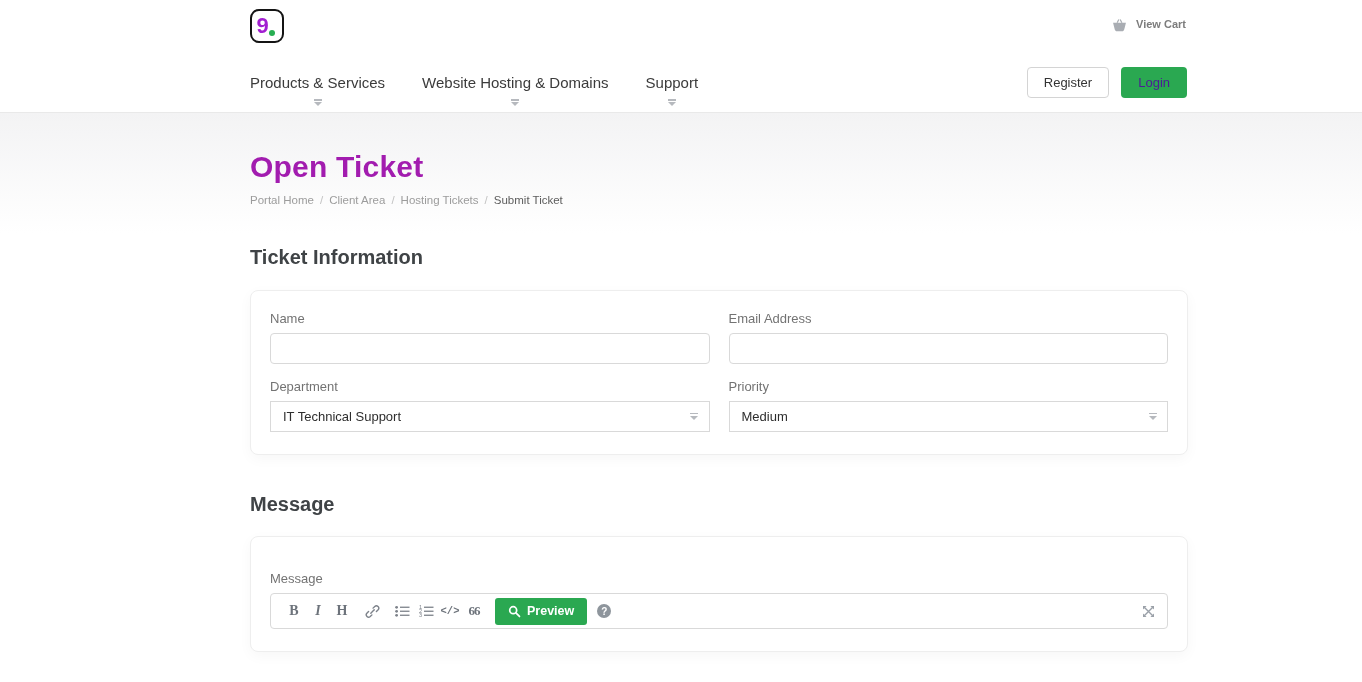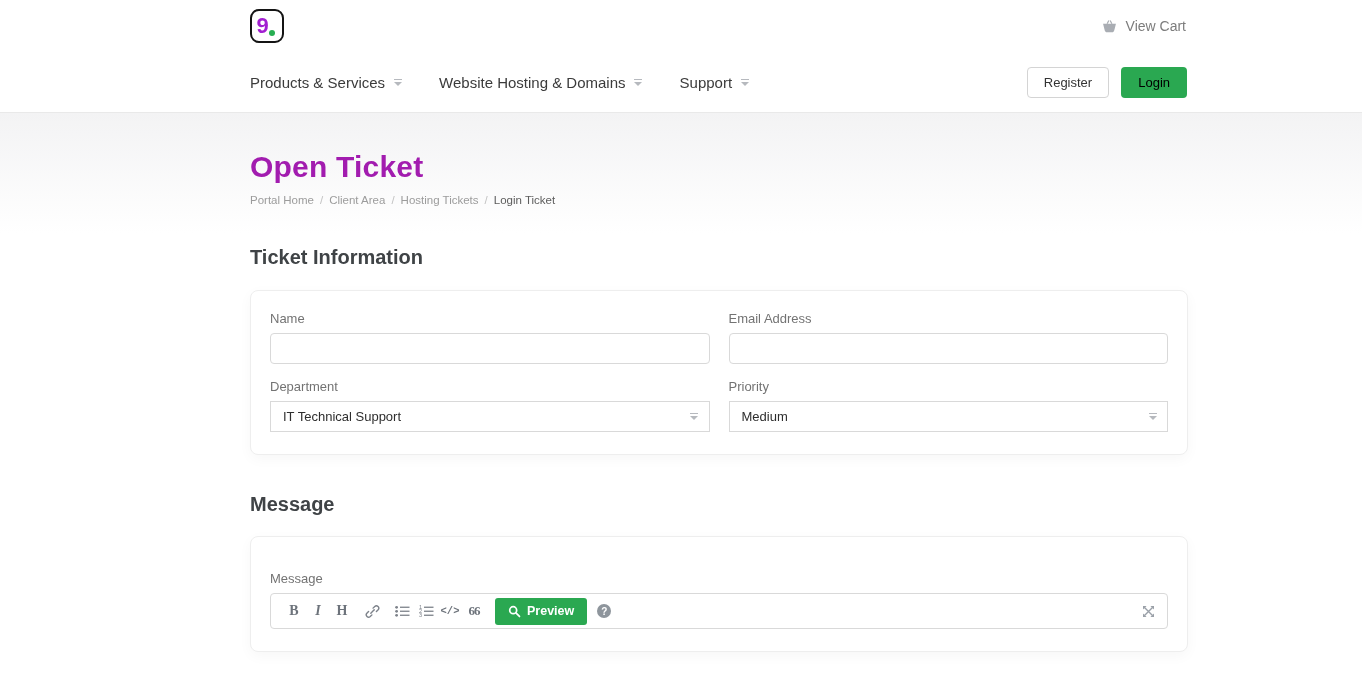--- a/index.html
+++ b/index.html
@@ -12,34 +12,34 @@
   }
 
   
   .site-header{ position:relative; height:113px; background:#fff; border-bottom:1px solid #e9e9e9; z-index:2;}
   .logo-box{ position:absolute; left:250px; top:9px; width:34px; height:34px;
              border:2.5px solid #141414; border-radius:9px; background:#fff;
              display:flex; align-items:center; justify-content:center; cursor:pointer;}
   .logo-digit{ color:var(--logo-purple); font-weight:700; font-size:22px; line-height:1; margin-left:-3px;}
   .logo-dot{ width:6px; height:6px; border-radius:50%; background:var(--logo-dot-green);
              align-self:flex-end; margin:0 0 5px 0;}
-  .view-cart{ position:absolute; top:18px; right:176px; display:flex; align-items:center; gap:7px;
-              color:#7c7c7c; font-size:14px; cursor:pointer;}
+  .view-cart{ position:absolute; top:18px; right:176px; display:flex; gap:7px;
+              color:#7c7c7c; font-size:11px; cursor:pointer;font-weight:bold;}
   .main-nav{ position:absolute; left:250px; top:74px; display:flex; gap:37px;}
-  .nav-item{ display:flex; align-items:center; gap:8px; font-size:15px; color:#3b3b3b; cursor:pointer;}
+  .nav-item{ display:flex; align-items:center; gap:8px; font-size:15px; color:#3b3b3b; cursor:pointer;flex-direction:column;}
   .caret{ position:relative; width:9px; height:8px; display:inline-block;}
   .caret::before{ content:""; position:absolute; top:0; left:.5px; width:8px; height:1.6px; background:#b6b9be;}
   .caret::after{ content:""; position:absolute; top:3px; left:.5px; width:0; height:0;
                  border-left:4px solid transparent; border-right:4px solid transparent;
                  border-top:4px solid #b6b9be;}
   .auth-buttons{ position:absolute; top:67px; right:175px; display:flex; gap:12px;}
   .btn{ height:31px; border-radius:4px; font-size:13px; display:flex; align-items:center;
         padding:0 16px; cursor:pointer; border:1px solid transparent;}
   .btn-register{ background:#fff; border-color:#d4d4d4; color:#333; }
-  .btn-login{ background:var(--accent-green); color:#000000; }
+  .btn-login{ background:var(--accent-green); color:#4c1d95; }
 
   
   .bg-gradient{ position:absolute; left:0; top:113px; width:100%; height:120px;
                 background:linear-gradient(#f3f3f4, #ffffff); z-index:0;}
 
   
   .content{ position:relative; z-index:1; margin-left:250px; width:938px;}
   .page-title{ margin-top:37px; font-size:30px; font-weight:700; color:#a21caf; letter-spacing:.2px;}
   .breadcrumb{ margin-top:10px; font-size:11.5px; color:#9c9c9c; display:flex; gap:6px; align-items:center;}
   .breadcrumb .crumb{ cursor:pointer; }
@@ -124,21 +124,21 @@
 <div class="content">
   <h1 class="page-title">Open Ticket</h1>
 
   <div class="breadcrumb">
     <span class="crumb">Portal Home</span>
     <span class="sep">/</span>
     <span class="crumb">Client Area</span>
     <span class="sep">/</span>
     <span class="crumb">Hosting Tickets</span>
     <span class="sep">/</span>
-    <span class="current">Login Ticket</span>
+    <span class="current">Submit Ticket</span>
   </div>
 
   <h2 class="section-heading heading-ticket">Ticket Information</h2>
 
   <div class="card">
     <div class="form-grid">
       <div class="field">
         <label>Name</label>
         <input class="text-input" type="text" value="" style="">
       </div>

